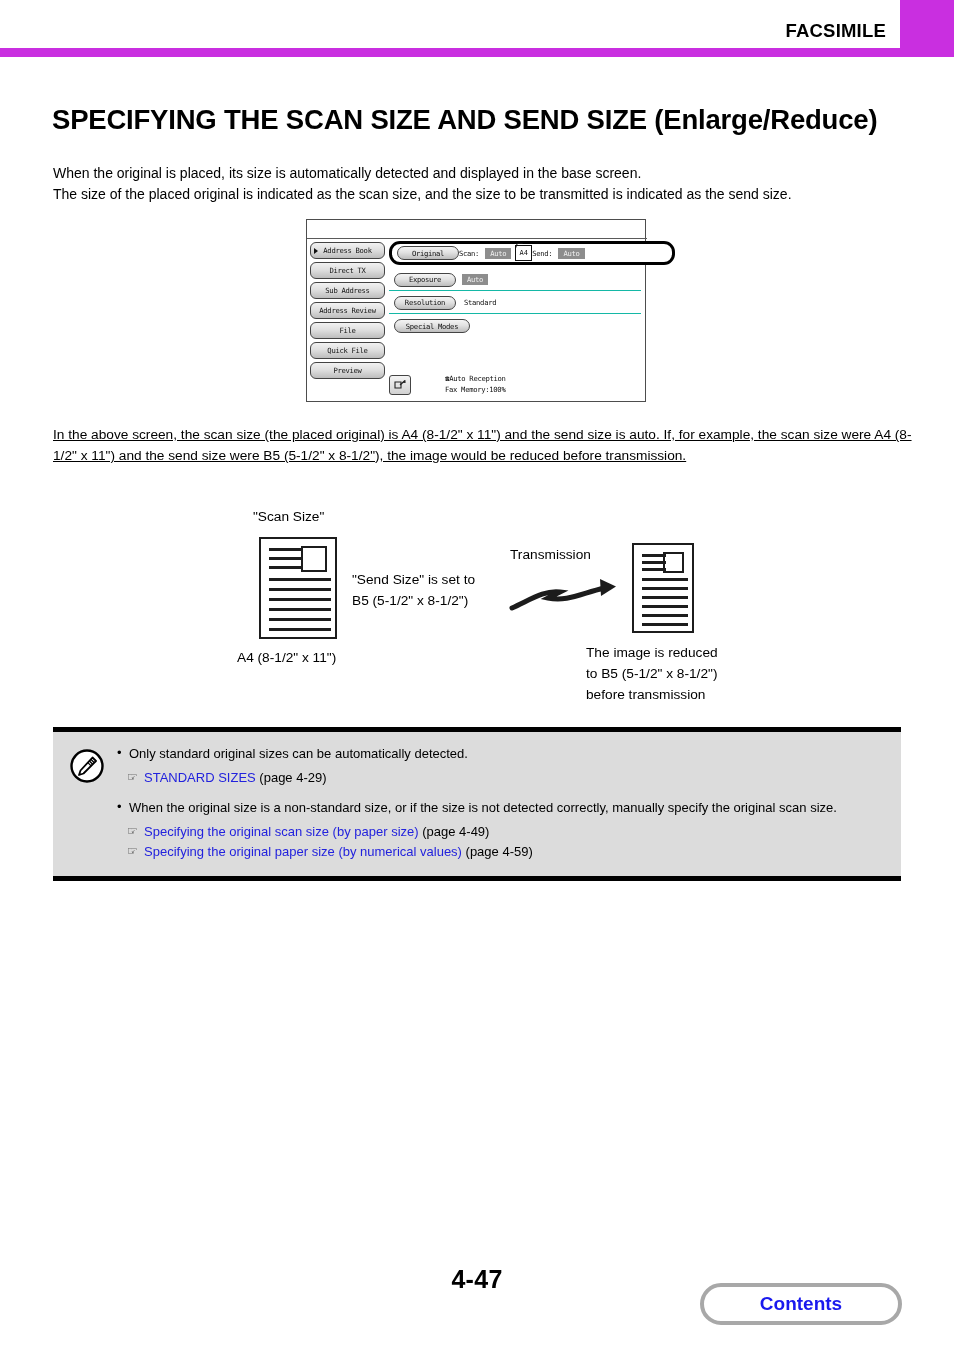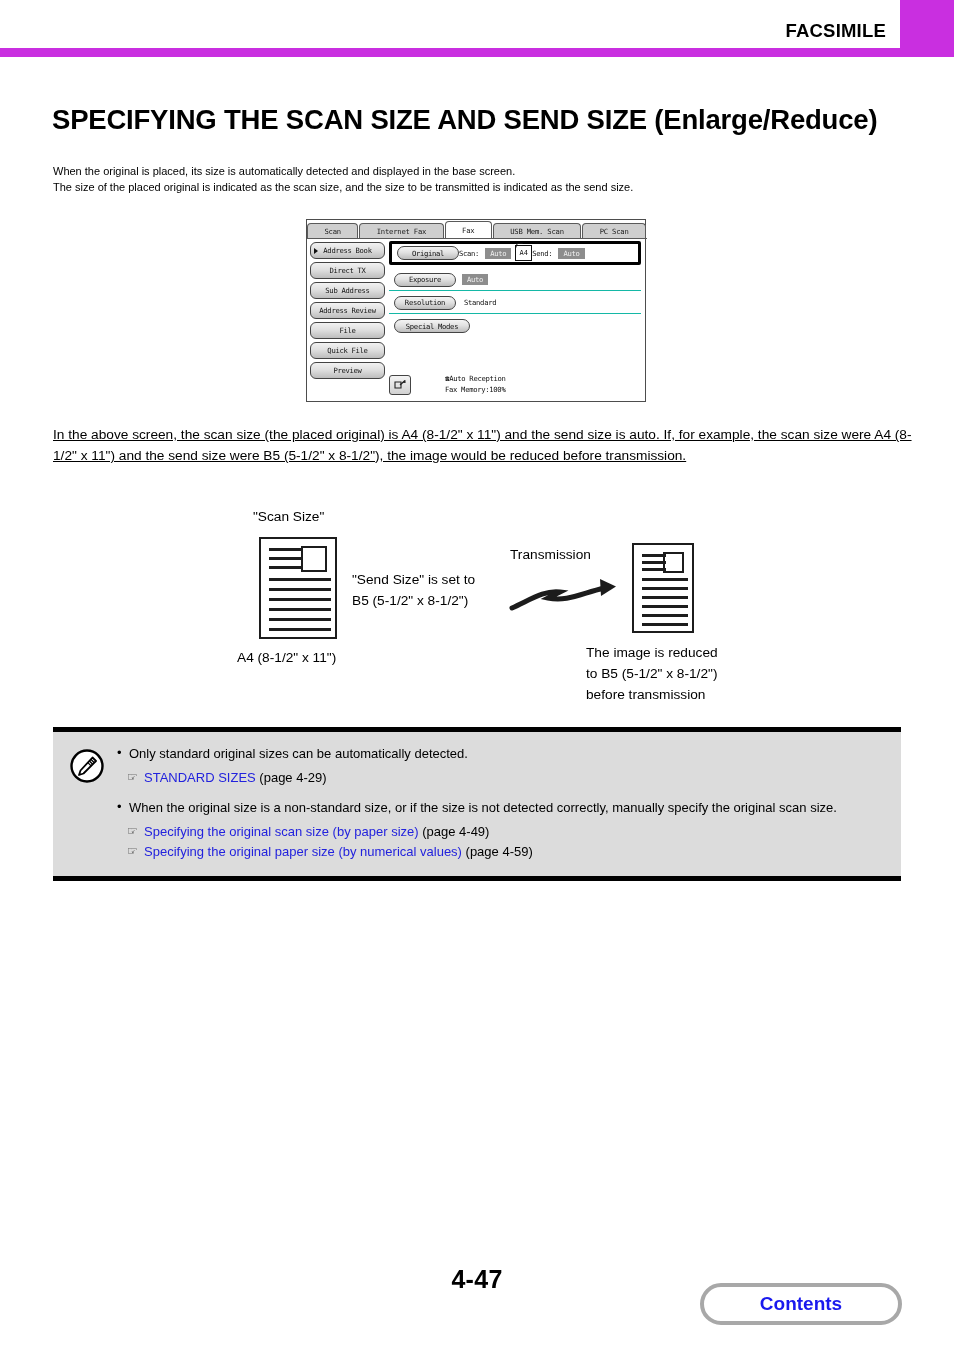--- a/index.html
+++ b/index.html
@@ -50,21 +50,21 @@
     font-weight: bold;
     line-height: 1.33;
     letter-spacing: -0.2px;
   }
 
   
   .intro {
     position: absolute;
     left: 53px; top: 163px;
     width: 860px;
-    font-size: 11px;
+    font-size: 14px;
     line-height: 1.47;
   }
 
   
   .device {
     position: absolute;
     left: 306px; top: 219px;
     width: 340px; height: 183px;
     background: #ffffff;
     border: 1px solid #4d4d4d;
@@ -141,23 +141,23 @@
 
   .dev-main {
     flex: 1 1 auto;
     position: relative;
     padding: 0;
   }
 
   .hl-box {
     position: absolute;
     left: 2px; top: 2px;
-    width: 252px; height: 24px;
+    width: 286px; height: 24px;
     border: 3px solid #000;
-    border-radius: 2px;
+    border-radius: 11px;
     background: #fff;
     display: flex;
     align-items: center;
     padding-left: 5px;
   }
   .pill {
     width: 62px; height: 14px;
     background: linear-gradient(#f4f4f4 0%, #e2e2e2 45%, #bdbdbd 100%);
     border: 1px solid #444;
     border-radius: 7px;
@@ -348,27 +348,20 @@
   <div class="header-title">FACSIMILE</div>
 </div>
 
 <h1 class="heading">SPECIFYING THE SCAN SIZE AND SEND SIZE (Enlarge/Reduce)</h1>
 
 <div class="intro" style="white-space:pre-line;">When the original is placed, its size is automatically detected and displayed in the base screen.
 The size of the placed original is indicated as the scan size, and the size to be transmitted is indicated as the send size.</div>
 
 <div class="device">
 
-  <div class="dev-tabs">
-    <div class="dev-tab">Scan</div>
-    <div class="dev-tab">Internet Fax</div>
-    <div class="dev-tab active">Fax</div>
-    <div class="dev-tab">USB Mem. Scan</div>
-    <div class="dev-tab">PC Scan</div>
-  </div>
   <div class="dev-tabline"></div>
 
   <div class="dev-body">
 
     <div class="dev-side">
       <div class="side-btn">
         <span class="caret"></span>
         <span>Address Book</span>
       </div>
       <div class="side-btn">Direct TX</div>

